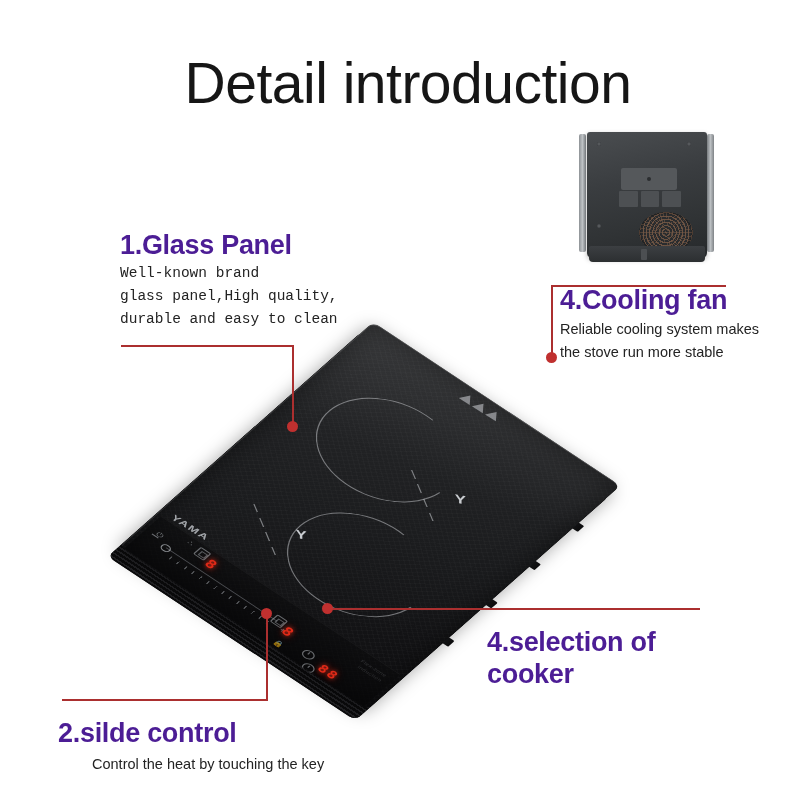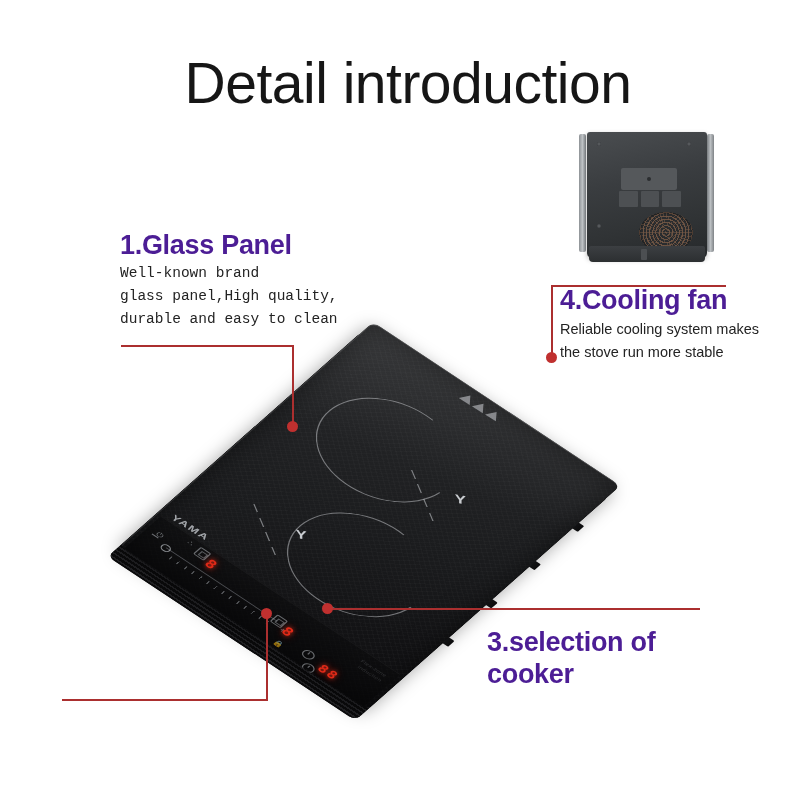--- a/index.html
+++ b/index.html
@@ -404,18 +404,22 @@
 durable and easy to clean</div>
   </div>
 
   <div id="callout-4">
     <div class="callout-heading">4.Cooling fan</div>
     <div class="callout-body">Reliable cooling system makes
 the stove run more stable</div>
   </div>
 
   <div id="callout-3">
-    <div class="callout-heading">3.selection of
+    <div class="callout-heading">4.selection of
 cooker</div>
   </div>
 
+  <div id="callout-2">
+    <div class="callout-heading">2.silde control</div>
+    <div class="callout-body">Control the heat by touching the key</div>
+  </div>
 
 </div>
 
 </body></html>

